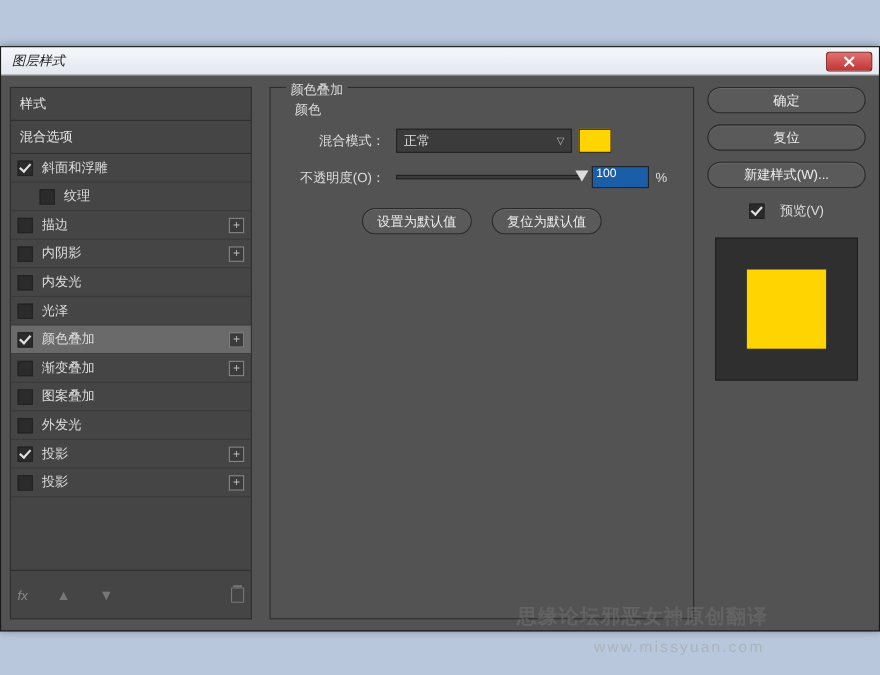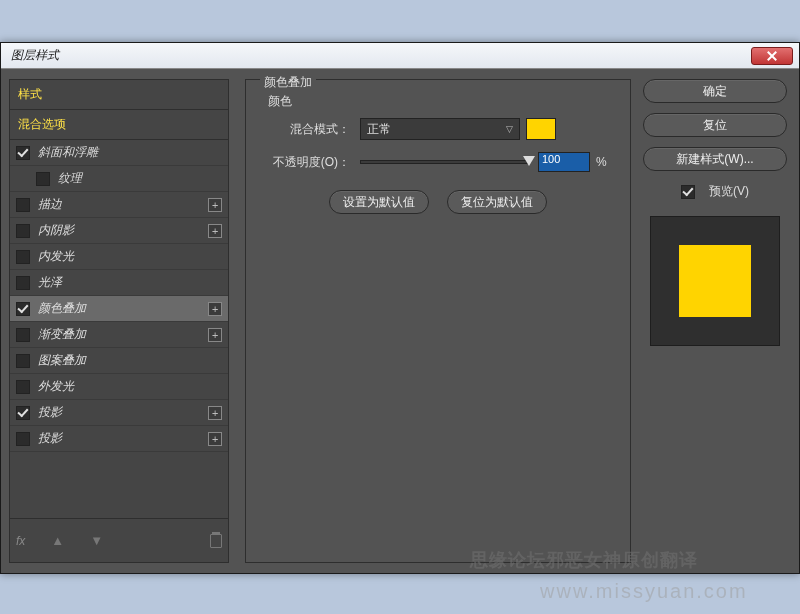--- a/index.html
+++ b/index.html
@@ -8,22 +8,22 @@
 .titlebar { height: 26px; background: linear-gradient(#f5f7fa,#e3e8ef); display: flex; align-items: center; justify-content: space-between; padding: 0 6px; border-bottom: 1px solid #888; font-style: italic; }
 .titlebar-title { font-size: 12px; color: #222; padding-left: 4px; }
 .close-btn { width: 42px; height: 18px; background: linear-gradient(#e27070,#c13535); border: 1px solid #7a1c1c; border-radius: 3px; display: flex; align-items: center; justify-content: center; }
 .close-x { width: 10px; height: 10px; position: relative; }
 .close-x::before, .close-x::after { content: ""; position: absolute; left: 4px; top: -1px; width: 2px; height: 12px; background: #fff; }
 .close-x::before { transform: rotate(45deg); }
 .close-x::after { transform: rotate(-45deg); }
 .body { display: flex; height: calc(100% - 26px); padding: 0; }
 .sidebar { width: 236px; padding: 10px 8px; display: flex; flex-direction: column; }
 .panel-inner { background: #454545; border: 1px solid #2e2e2e; flex: 1; display: flex; flex-direction: column; }
-.section-header { color: #fde047; font-size: 12px; padding: 6px 8px; border-bottom: 1px solid #2e2e2e; }
-.style-list { flex: 1; font-style: italic; }
+.section-header { color: #e5e5e5; font-size: 12px; padding: 6px 8px; border-bottom: 1px solid #2e2e2e; }
+.style-list { flex: 1; }
 .row { display: flex; align-items: center; height: 26px; padding: 0 6px; border-bottom: 1px solid #3a3a3a; color: #ddd; font-size: 12px; position: relative; }
 .row.indent { padding-left: 26px; }
 .row.selected { background: #6a6a6a; }
 .cb { width: 14px; height: 14px; border: 1px solid #222; background: #2b2b2b; margin-right: 8px; display: inline-flex; align-items: center; justify-content: center; }
 .cb.checked::after { content: ""; width: 8px; height: 4px; border-left: 2px solid #e0e0e0; border-bottom: 2px solid #e0e0e0; transform: rotate(-48deg) translate(1px,-1px); }
 .plus { position: absolute; right: 6px; width: 14px; height: 14px; border: 1px solid #888; color: #bbb; font-size: 11px; line-height: 12px; text-align: center; background: #3b3b3b; }
 .sidebar-footer { height: 44px; border-top: 1px solid #2e2e2e; display: flex; align-items: center; padding: 0 6px; gap: 26px; color: #888; font-size: 12px; font-style: italic; }
 .sidebar-footer .spacer { flex: 1; }
 .trash { width: 12px; height: 14px; border: 1px solid #777; border-radius: 1px; position: relative; }
 .trash::before { content: ""; position: absolute; top: -3px; left: 1px; width: 8px; height: 2px; background: #777; }
@@ -43,21 +43,21 @@
 .num-input.sel { background: #1a5ea8; color: #fff; }
 .pct { margin-left: 6px; color: #ddd; }
 .btn-row { display: flex; gap: 18px; margin-top: 18px; justify-content: center; }
 .ps-btn { min-width: 100px; height: 24px; background: #5a5a5a; border: 1px solid #2a2a2a; border-radius: 12px; color: #eee; font-size: 12px; display: flex; align-items: center; justify-content: center; box-shadow: inset 0 1px 0 rgba(255,255,255,0.08); }
 .right { width: 160px; padding: 10px 12px 10px 4px; display: flex; flex-direction: column; gap: 10px; }
 .right .ps-btn { width: 100%; }
 .preview-row { display: flex; align-items: center; justify-content: center; gap: 6px; color: #ddd; font-size: 12px; margin-top: 2px; }
 .preview-box { width: 130px; height: 130px; background: #2f2f2f; border: 1px solid #1e1e1e; margin-top: 6px; display: flex; align-items: center; justify-content: center; align-self: center; }
 .preview-square { width: 72px; height: 72px; background: #ffd400; }
 .watermark1 { position: absolute; left: 470px; top: 548px; color: #6f6f6f; font-size: 18px; font-weight: bold; letter-spacing: 1px; opacity: 0.6; }
-.watermark2 { position: absolute; left: 540px; top: 580px; color: #9e9e9e; font-size: 20px; letter-spacing: 2px; opacity: 0.5; }
+.watermark2 { position: absolute; left: 540px; top: 580px; color: #9e9e9e; font-size: 14px; letter-spacing: 2px; opacity: 0.5; }
 </style>
 </head>
 <body>
 
 <div class="window">
   <div class="titlebar">
     <span class="titlebar-title">图层样式</span>
     <div class="close-btn">
         <div class="close-x"></div>
       </div>

